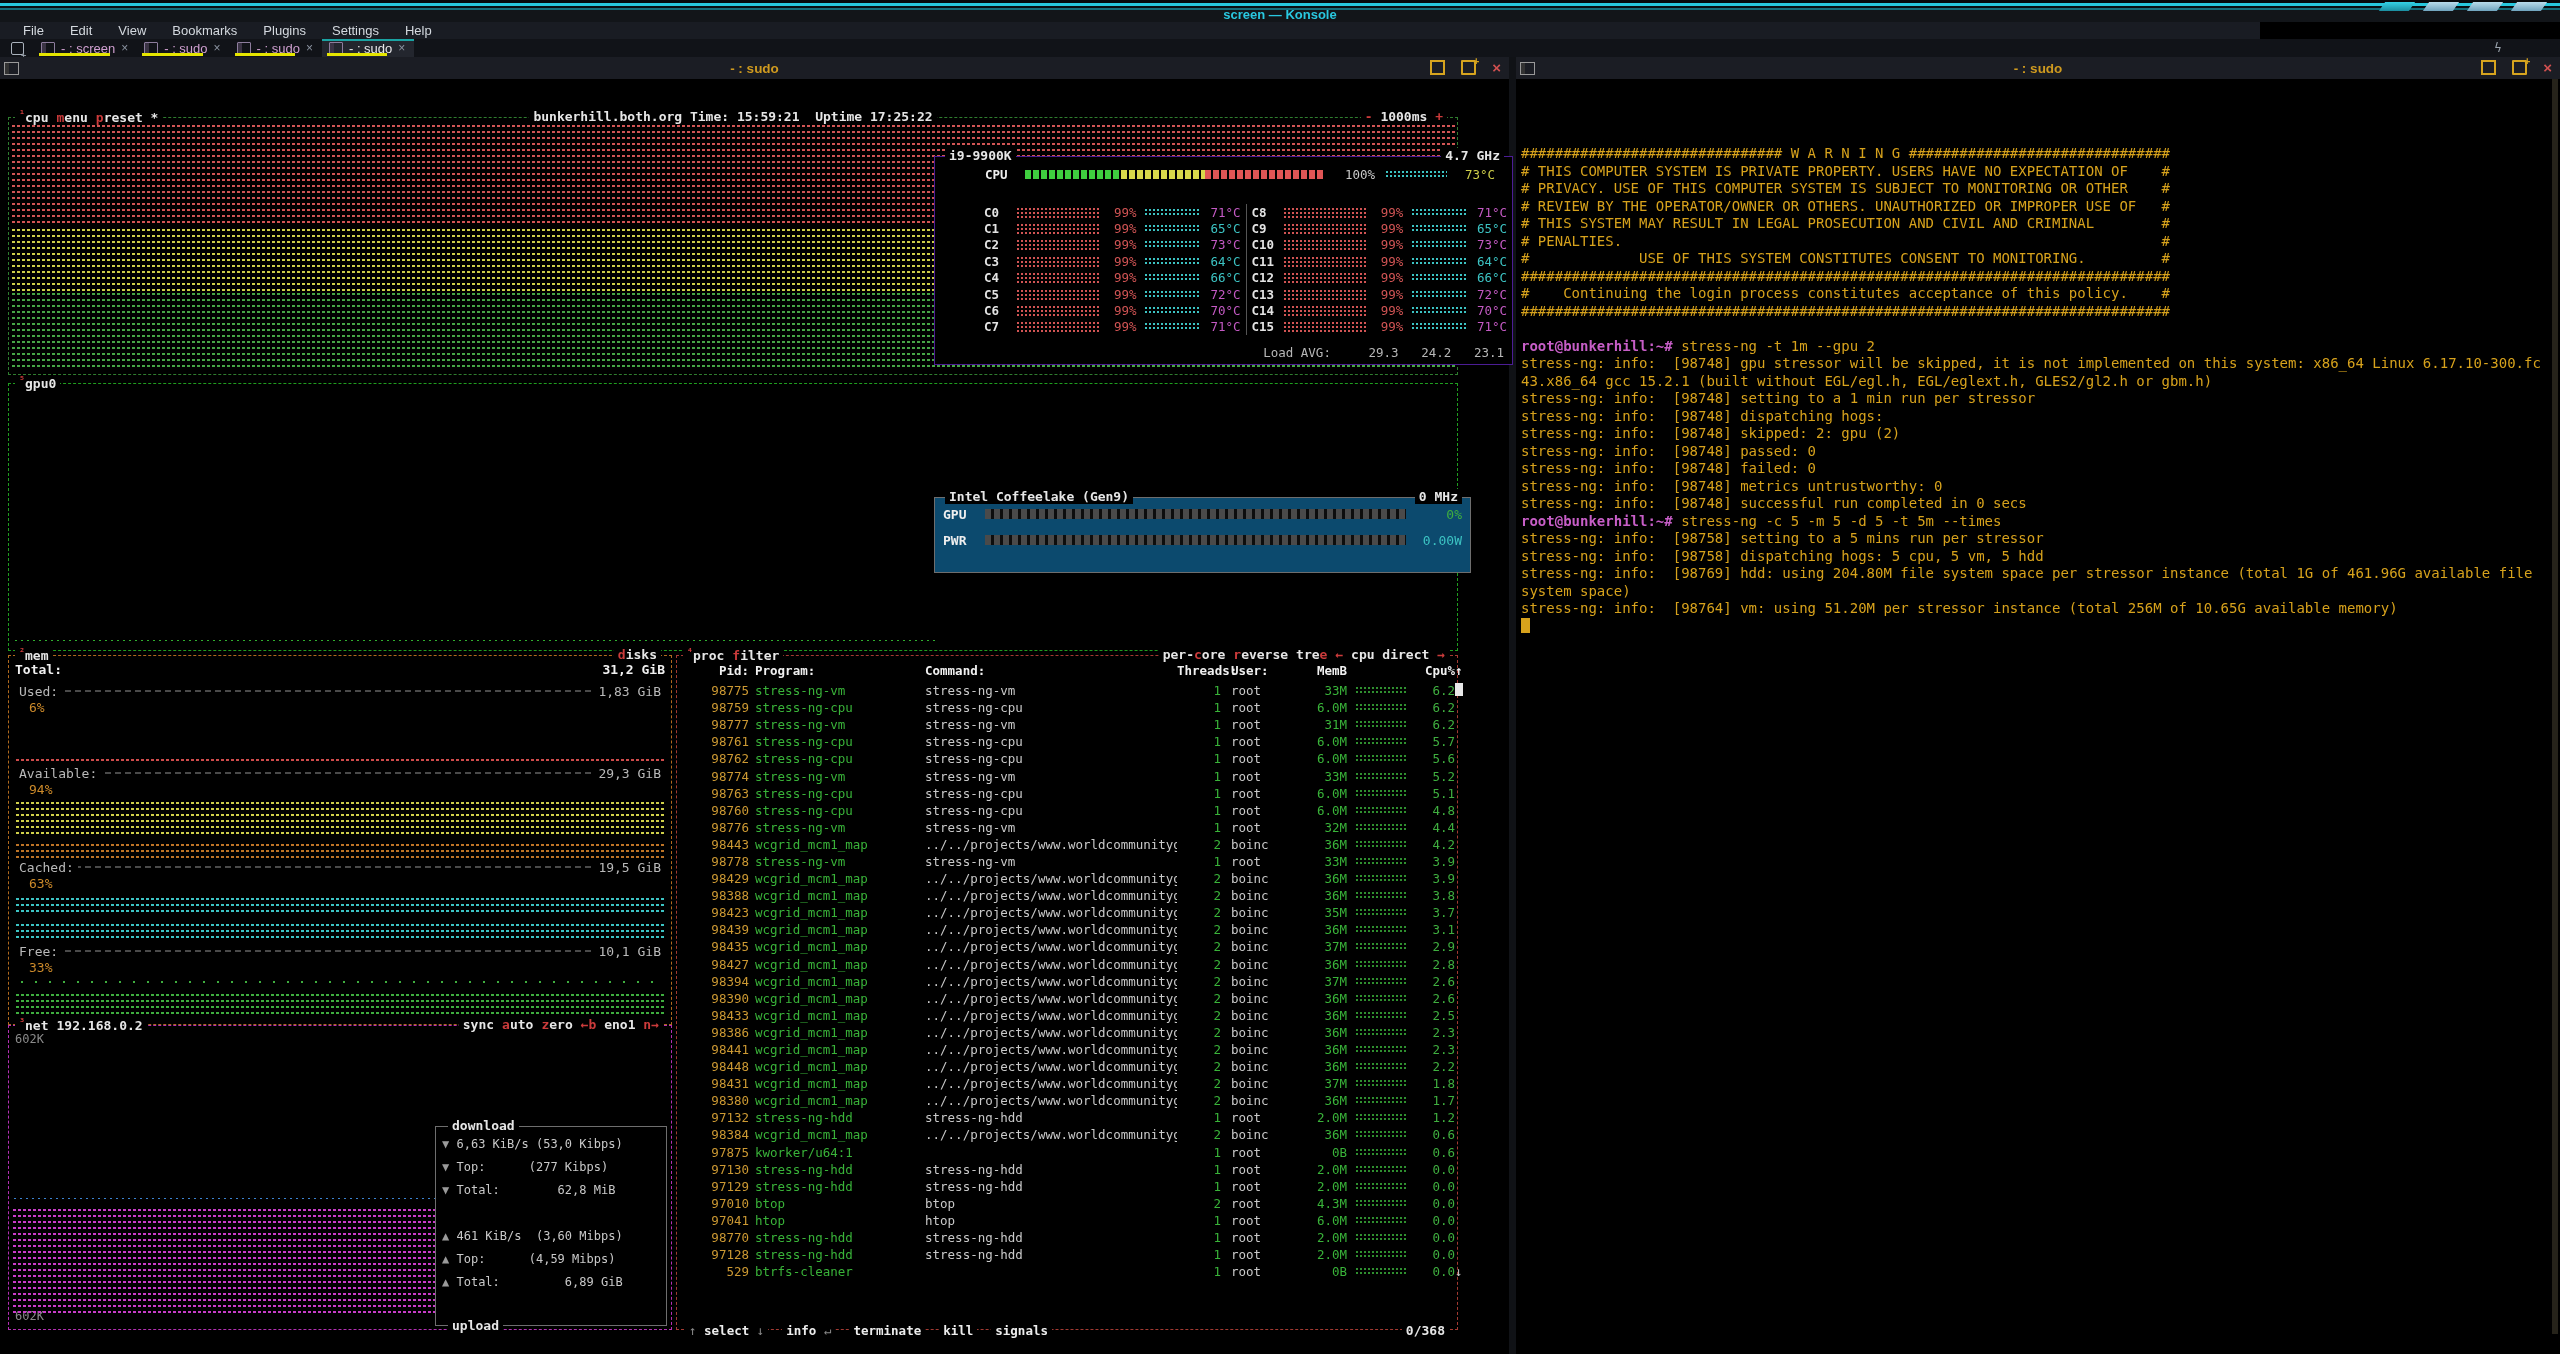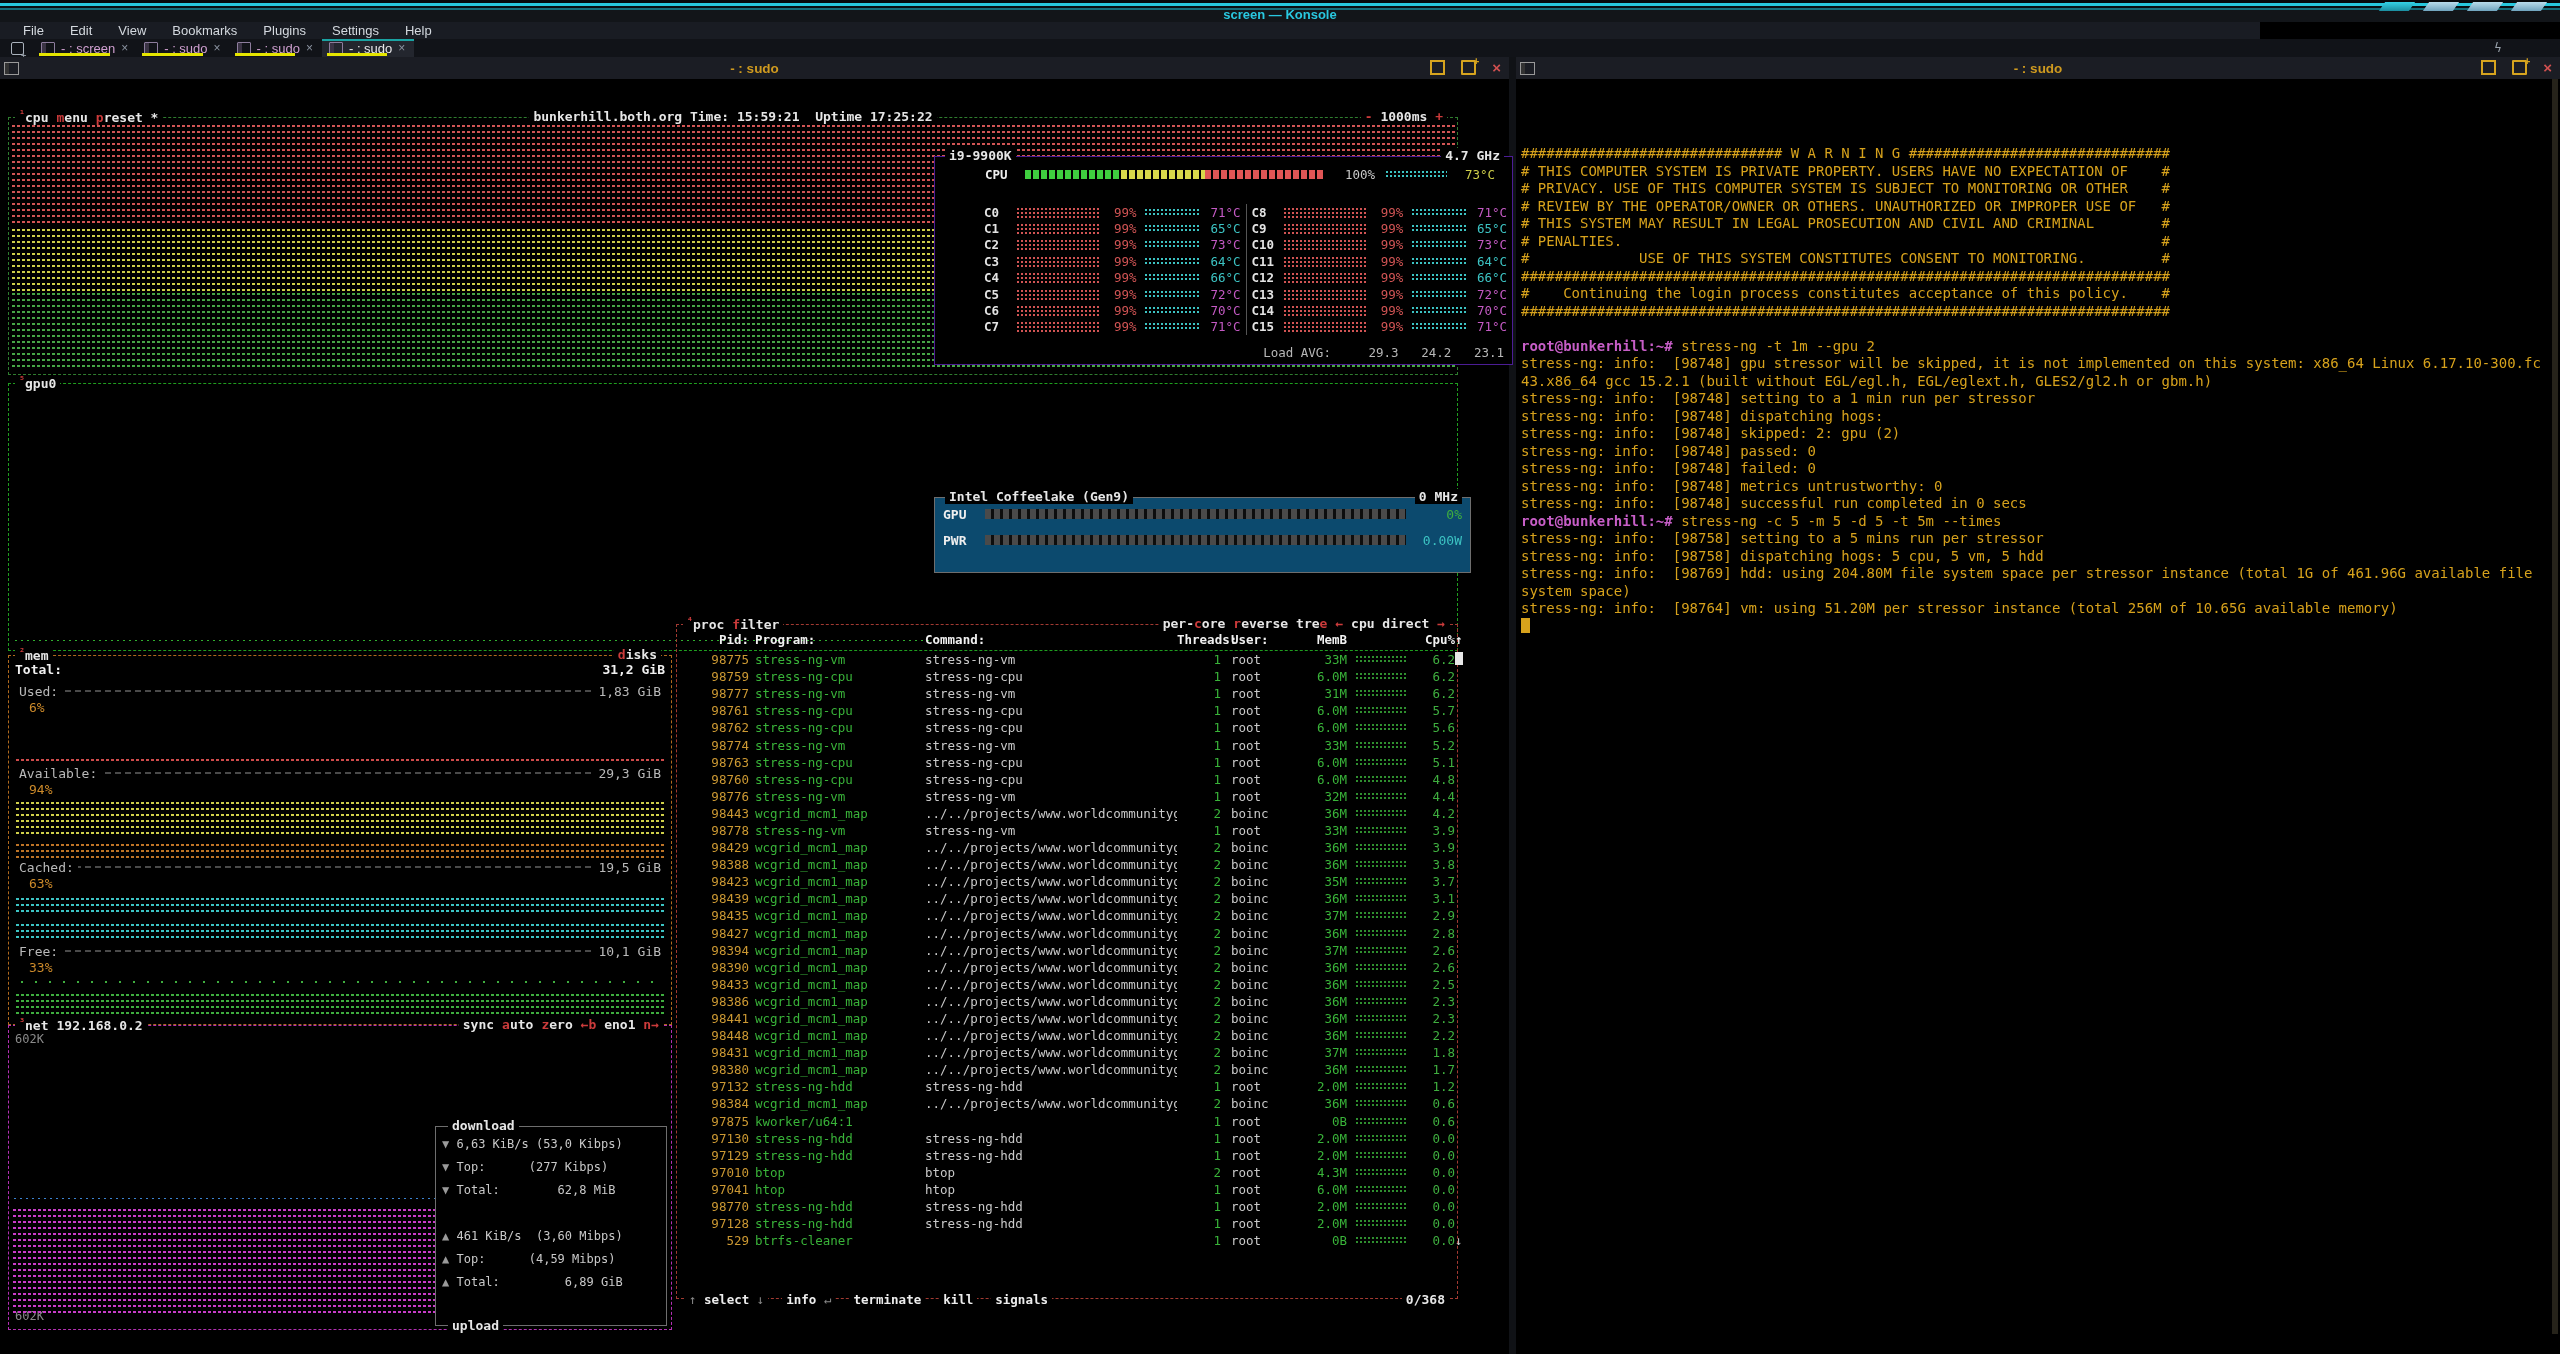--- a/index.html
+++ b/index.html
@@ -105,21 +105,21 @@
   .scale{position:absolute;left:6px;color:#8a8a8a;font:12px "DejaVu Sans Mono",monospace;}
   #net-graph{position:absolute;left:3px;top:170px;width:424px;height:128px;}
   #net-blue{height:5px;color:#3b82d0;}
   #net-mag{height:110px;margin-top:6px;color:#c93cc9;}
   #dl-panel{position:absolute;left:426px;top:100px;width:230px;height:198px;background:#000;border:1px solid #6e6e6e;}
   .dl-title{position:absolute;top:-9px;left:12px;}
   .ul-title{position:absolute;bottom:-8px;left:12px;}
   .netline{height:23px;padding:0 6px;color:#c9c9c9;font:12px "DejaVu Sans Mono",monospace;white-space:pre;}
   .netline .ar{color:#9a9a9a;}
   
-  #proc-box{left:676px;top:624px;width:782px;height:675px;border-color:#a33a32;}
+  #proc-box{left:676px;top:655px;width:782px;height:675px;border-color:#a33a32;}
   .prow{display:grid;grid-template-columns:72px 170px 252px 44px 70px 56px 64px 44px 10px;
     align-items:center;height:17.1px;font:12.5px "DejaVu Sans Mono",monospace;}
   .prow .pid{text-align:right;color:#cc9933;padding-right:6px;}
   .prow .prog{color:#39b339;}
   .prow .cmd{color:#c9c9c9;overflow:hidden;}
   .prow .thr{text-align:right;color:#39b339;}
   .prow .usr{color:#c9c9c9;padding-left:10px;}
   .prow .memv{text-align:right;color:#39b339;}
   .prow .pm{height:9px;color:#2f8f2f;margin-left:8px;width:52px;}
   .prow .cpuv{text-align:right;color:#3fae3f;}

